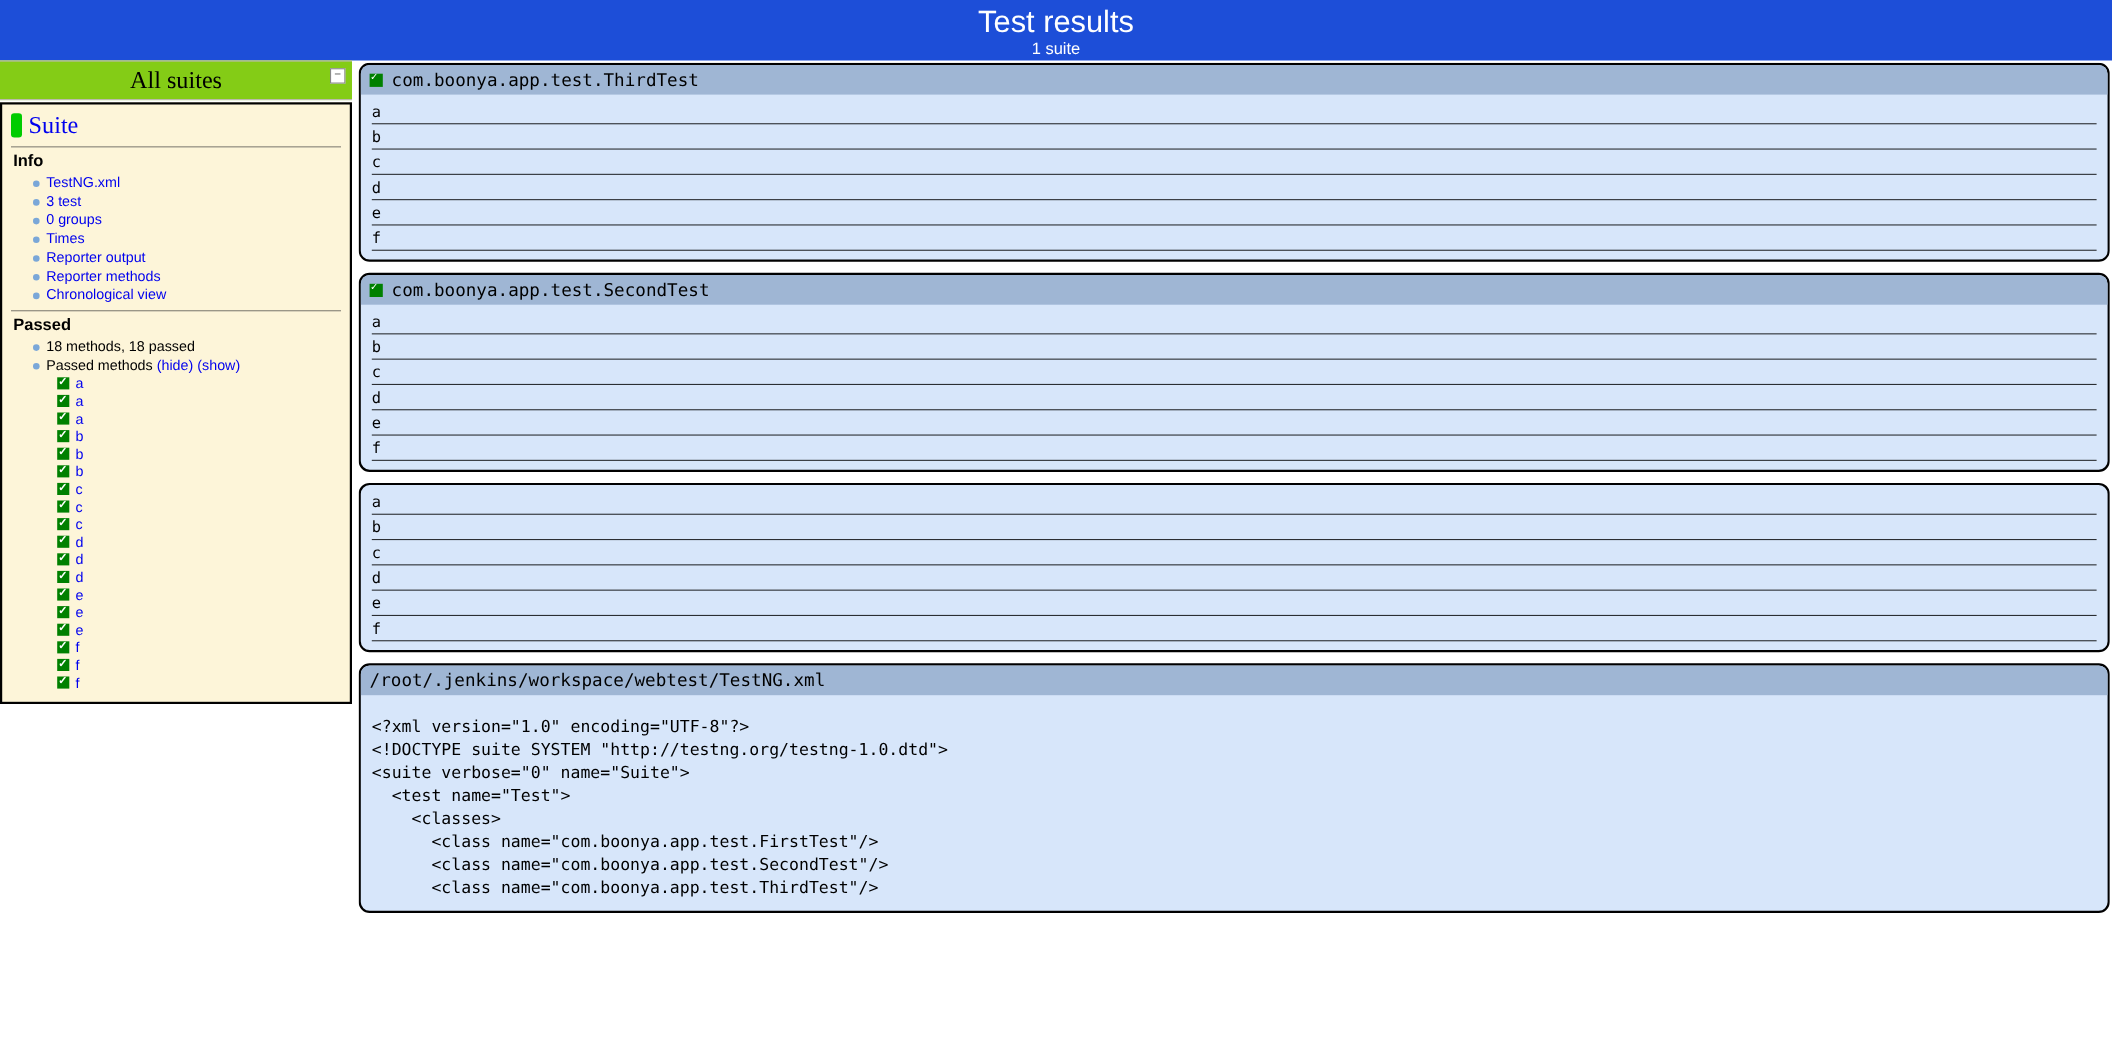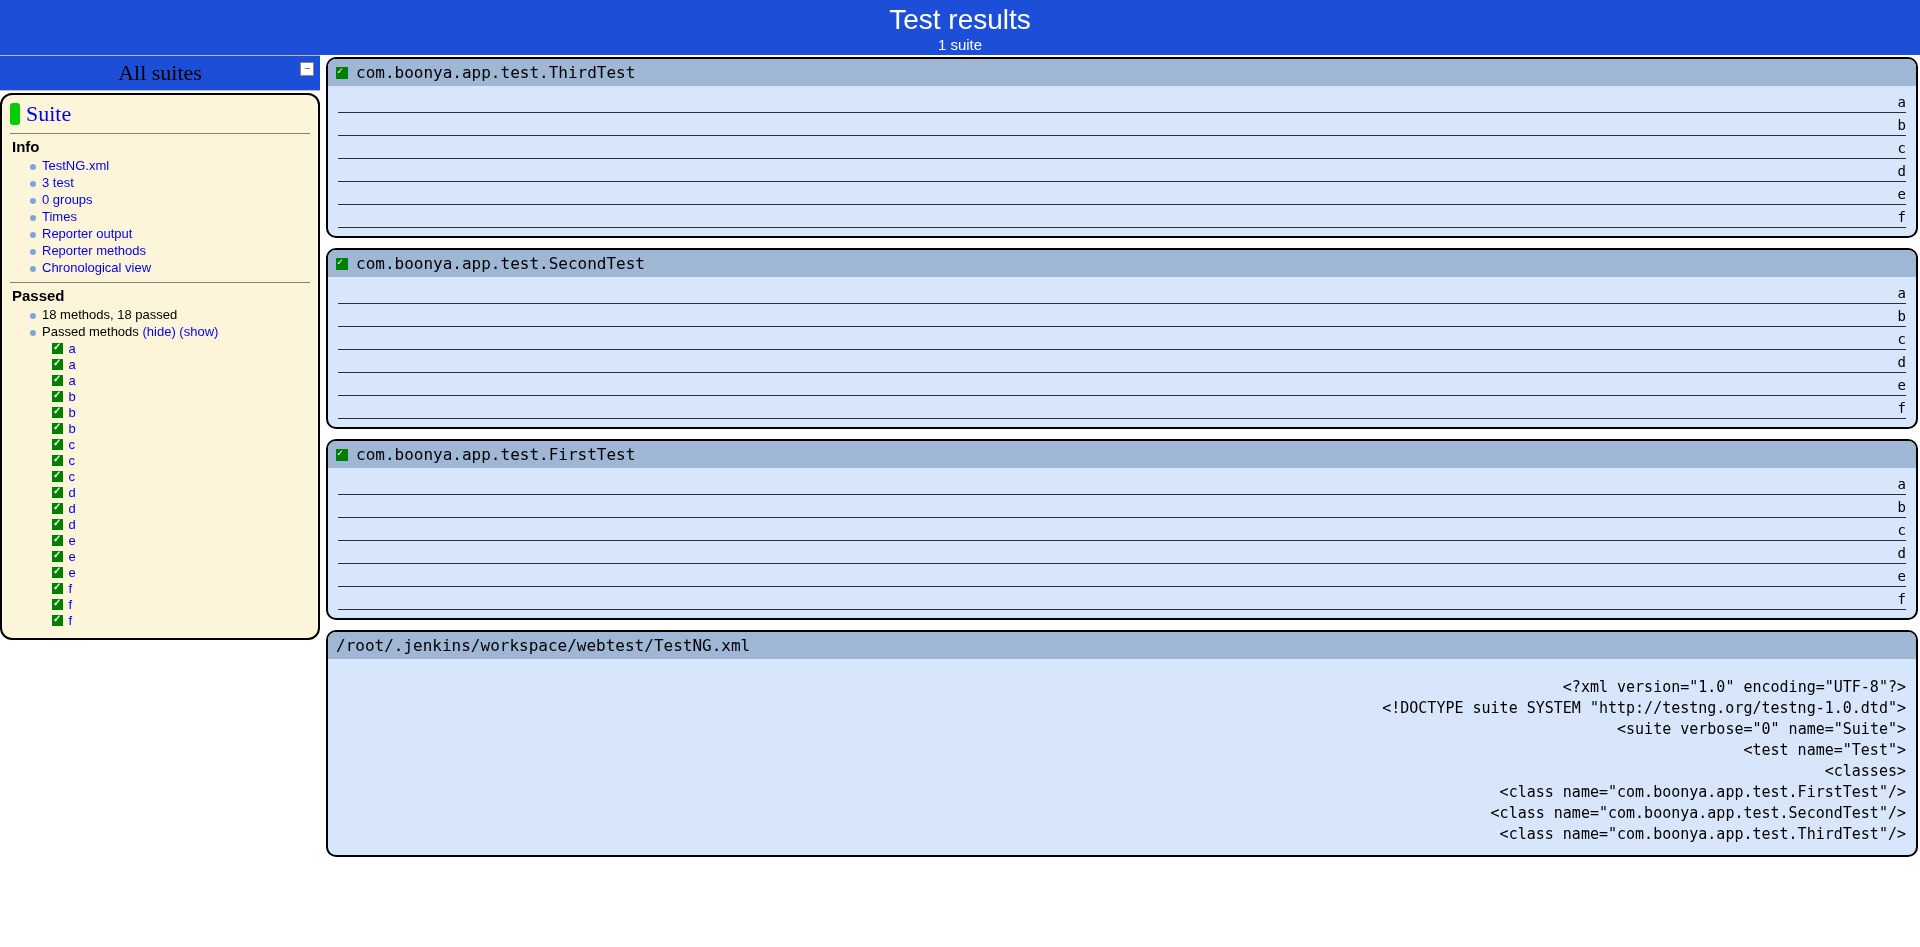--- a/index.html
+++ b/index.html
@@ -12,21 +12,21 @@
     padding: 4px 0 2px 0;
   }
   .header-banner h1 { font-size: 28px; font-weight: normal; }
   .header-banner .subtitle { font-size: 15px; }
   
   .layout { display: flex; width: 100%; }
   
   .left-col { width: 320px; flex-shrink: 0; padding: 0; }
   
   .all-suites-bar {
-    background: #1d4ed8;
+    background: #84cc16;
     text-align: center;
     font-size: 22px;
     font-family: Georgia, serif;
     padding: 4px 0;
     position: relative;
     border-top: 1px solid #bba;
     border-bottom: 1px solid #bba;
   }
   .collapse-btn {
     position: absolute;
@@ -38,21 +38,21 @@
     border: 1px solid #888;
     font-size: 11px;
     line-height: 11px;
     text-align: center;
     cursor: pointer;
   }
   
   .suite-panel {
     background: #fdf5d9;
     border: 2px solid #000;
-    border-radius: 12px;
+    border-radius: 0;
     margin: 2px 0 0 0;
     padding: 6px 8px 10px 8px;
   }
   .suite-title-row { display: flex; align-items: center; }
   .green-box { width: 10px; height: 22px; background: #0c0; border-radius: 3px; margin-right: 6px; }
   .suite-link { color: #0000ee; font-size: 22px; font-family: Georgia, serif; text-decoration: none; }
   .hr { border: none; border-top: 1px solid #333; margin: 6px 0 4px 0; opacity: .6; }
   
   .section-label { font-weight: bold; font-size: 15px; margin: 2px 0 2px 2px; }
   ul.bullet { list-style: none; padding-left: 20px; }
@@ -89,21 +89,20 @@
   
   .right-col { flex: 1; padding: 2px 2px 0 6px; position: relative; }
   .right-scroll { height: calc(100vh - 52px); overflow-y: scroll; }
   
   .class-panel {
     background: #d7e6fa;
     border: 2px solid #000;
     border-radius: 10px;
     margin-bottom: 10px;
     overflow: hidden;
-    text-align: right;
   }
   .class-header {
     background: #9fb6d4;
     padding: 4px 8px;
     font-family: "SimSun", "NSimSun", monospace;
     font-size: 16px;
     display: flex;
     align-items: center;
   }
   .class-header .pass-icon { margin-right: 8px; width:12px; height:12px; }
@@ -223,24 +222,20 @@
               <hr class="test-row-hr">
               <div class="test-row">d</div>
               <hr class="test-row-hr">
               <div class="test-row">e</div>
               <hr class="test-row-hr">
               <div class="test-row">f</div>
               <hr class="test-row-hr">
             </div>
           </div>
           <div class="class-panel">
-            <div class="class-header">
-              <span class="pass-icon"></span>
-              <span>com.boonya.app.test.FirstTest</span>
-            </div>
             <div class="class-body">
               <div class="test-row">a</div>
               <hr class="test-row-hr">
               <div class="test-row">b</div>
               <hr class="test-row-hr">
               <div class="test-row">c</div>
               <hr class="test-row-hr">
               <div class="test-row">d</div>
               <hr class="test-row-hr">
               <div class="test-row">e</div>

